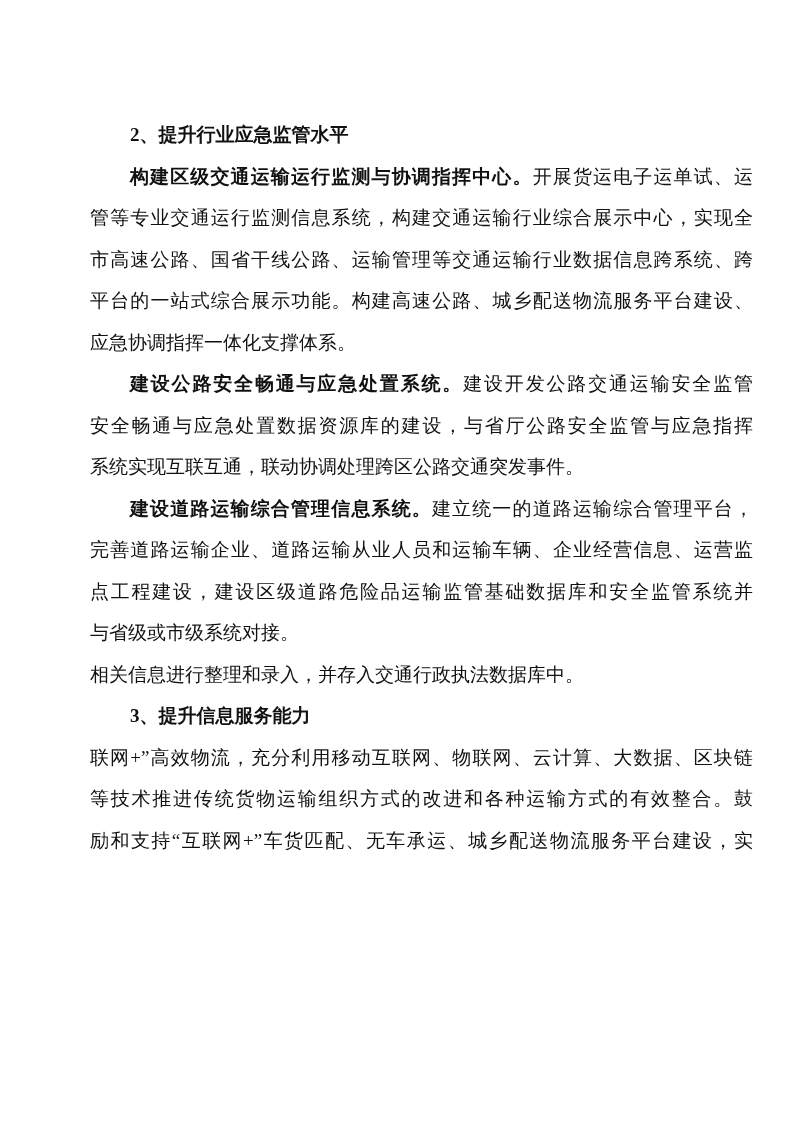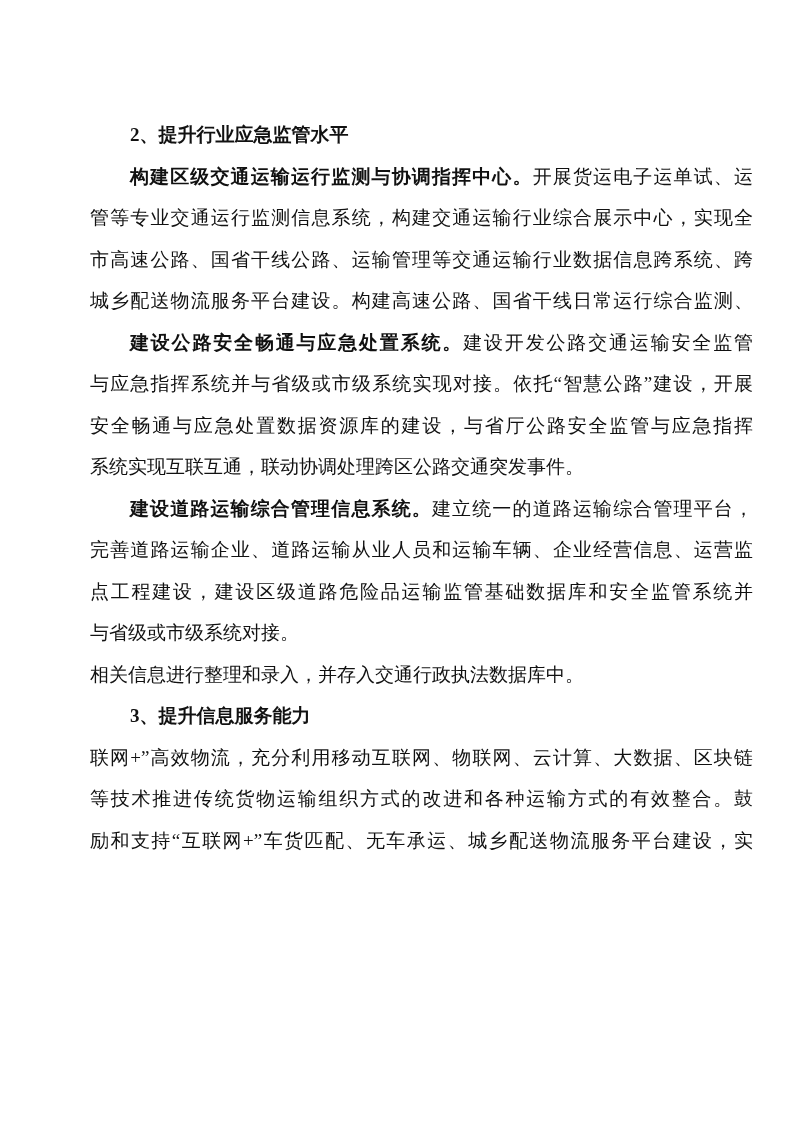--- a/index.html
+++ b/index.html
@@ -56,24 +56,24 @@
 <body>
 
 <div class="page">
   <div class="textblock">
 
     <div class="line ind"><span class="b">2、提升行业应急监管水平</span></div>
 
     <div class="line ind just"><span class="b">构建区级交通运输运行监测与协调指挥中心。</span><span>开展货运电子运单试、运</span></div>
     <div class="line just"><span>管等专业交通运行监测信息系统，构建交通运输行业综合展示中心，实现全</span></div>
     <div class="line just"><span>市高速公路、国省干线公路、运输管理等交通运输行业数据信息跨系统、跨</span></div>
-    <div class="line just"><span>城乡配送物流服务平台建设。构建高速公路、国省干线日常运行综合监测、</span></div>
+    <div class="line just"><span>平台的一站式综合展示功能。构建高速公路、城乡配送物流服务平台建设、</span></div>
+    <div class="line"><span>应急协调指挥一体化支撑体系。</span></div>
 
     <div class="line ind just"><span class="b">建设公路安全畅通与应急处置系统。</span><span>建设开发公路交通运输安全监管</span></div>
-    <div class="line just"><span>与应急指挥系统并与省级或市级系统实现对接。依托“智慧公路”建设，开展</span></div>
     <div class="line just"><span>安全畅通与应急处置数据资源库的建设，与省厅公路安全监管与应急指挥</span></div>
     <div class="line"><span>系统实现互联互通，联动协调处理跨区公路交通突发事件。</span></div>
 
     <div class="line ind just"><span class="b">建设道路运输综合管理信息系统。</span><span>建立统一的道路运输综合管理平台，</span></div>
     <div class="line just"><span>完善道路运输企业、道路运输从业人员和运输车辆、企业经营信息、运营监</span></div>
     <div class="line just"><span>点工程建设，建设区级道路危险品运输监管基础数据库和安全监管系统并</span></div>
     <div class="line"><span>与省级或市级系统对接。</span></div>
 
     <div class="line"><span>相关信息进行整理和录入，并存入交通行政执法数据库中。</span></div>
 

